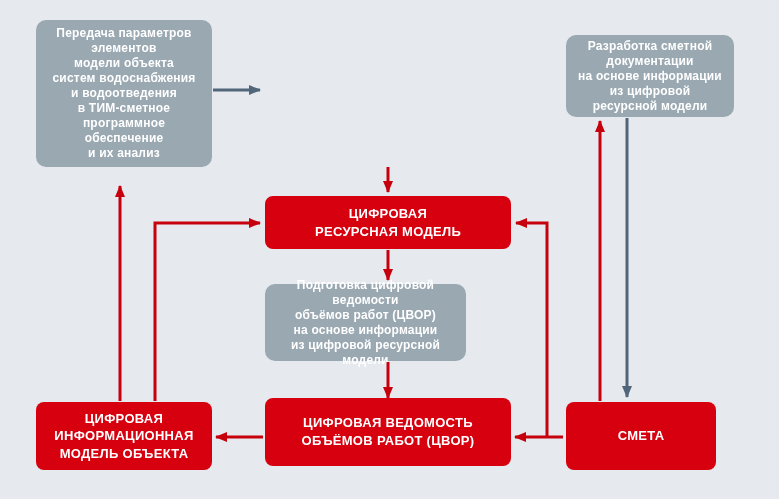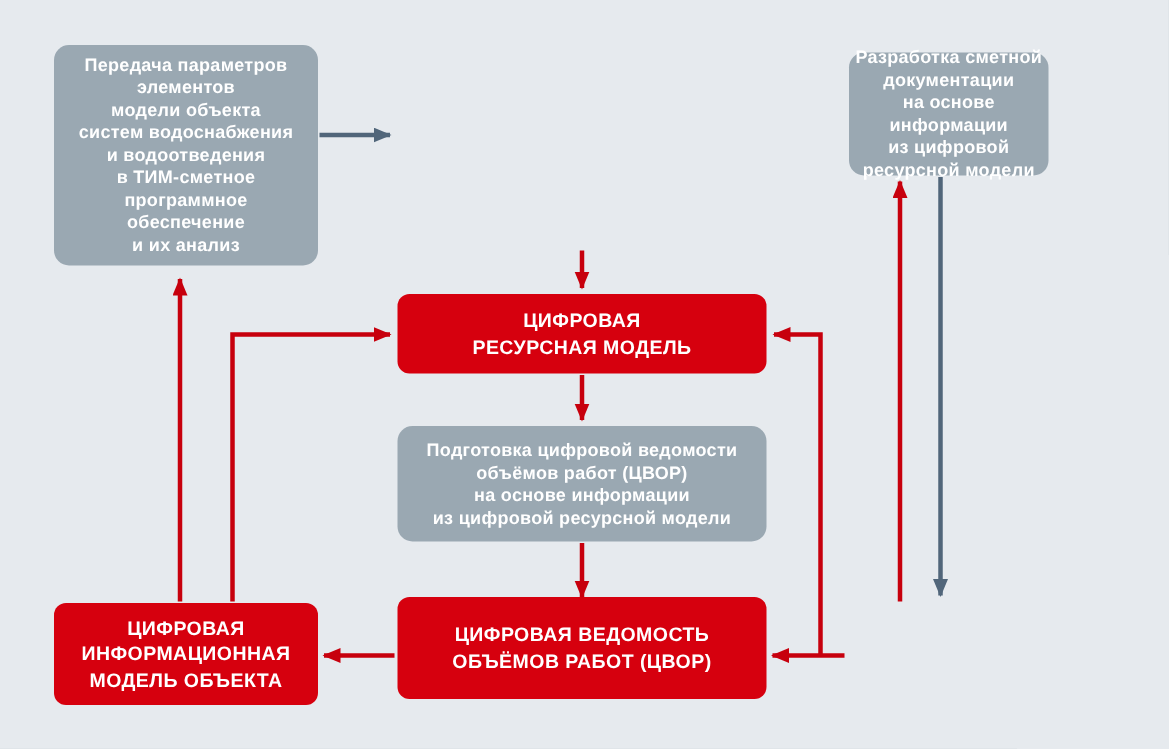--- a/index.html
+++ b/index.html
@@ -22,25 +22,25 @@
   }
   .gray{
     background:var(--gray-box);border-radius:10px;
     font-size:12px;line-height:1.25;letter-spacing:.2px;padding:6px 4px;
   }
   .red{
     background:var(--red-box);border-radius:8px;
     font-size:13px;line-height:1.35;letter-spacing:.3px;padding:6px 4px;
   }
   
-  #box-transfer   {left:36px;  top:30px;  width:176px; height:147px;}
+  #box-transfer   {left:36px;  top:20px;  width:176px; height:147px;}
   #box-assign     {left:265px; top:35px;  width:246px; height:131px;}
-  #box-docs       {left:566px; top:35px;  width:133px; height:82px;}
+  #box-docs       {left:566px; top:35px;  width:168px; height:82px;}
   #box-drm        {left:265px; top:196px; width:246px; height:53px;}
-  #box-cvorprep   {left:265px; top:284px; width:246px; height:77px;}
+  #box-cvorprep   {left:265px; top:284px; width:201px; height:77px;}
   #box-dim        {left:36px;  top:402px; width:176px; height:68px;}
   #box-cvor       {left:265px; top:398px; width:246px; height:68px;}
   #box-smeta      {left:566px; top:402px; width:150px; height:68px;}
   svg.arrows{position:absolute;left:0;top:0;pointer-events:none;}
   svg .r{stroke:var(--red-arrow);stroke-width:3;fill:none;}
   svg .g{stroke:var(--gray-arrow);stroke-width:3;fill:none;}
 </style>
 </head>
 <body>
 
@@ -71,20 +71,21 @@
   <div class="node red" id="box-drm">ЦИФРОВАЯ
 РЕСУРСНАЯ МОДЕЛЬ</div>
 
   <div class="node red" id="box-dim">ЦИФРОВАЯ
 ИНФОРМАЦИОННАЯ
 МОДЕЛЬ ОБЪЕКТА</div>
 
   <div class="node red" id="box-cvor">ЦИФРОВАЯ ВЕДОМОСТЬ
 ОБЪЁМОВ РАБОТ (ЦВОР)</div>
 
+  <div class="node red" id="box-smeta">СМЕТА</div>
 
   <svg class="arrows" width="779" height="499" viewBox="0 0 779 499">
     <defs>
       <marker id="mr" orient="auto" markerUnits="userSpaceOnUse" markerWidth="13" markerHeight="11" refX="11" refY="5">
         <path d="M0,0 L12,5 L0,10 z" fill="#c7000d"></path>
       </marker>
       <marker id="mg" orient="auto" markerUnits="userSpaceOnUse" markerWidth="13" markerHeight="11" refX="11" refY="5">
         <path d="M0,0 L12,5 L0,10 z" fill="#51667a"></path>
       </marker>
     </defs>

